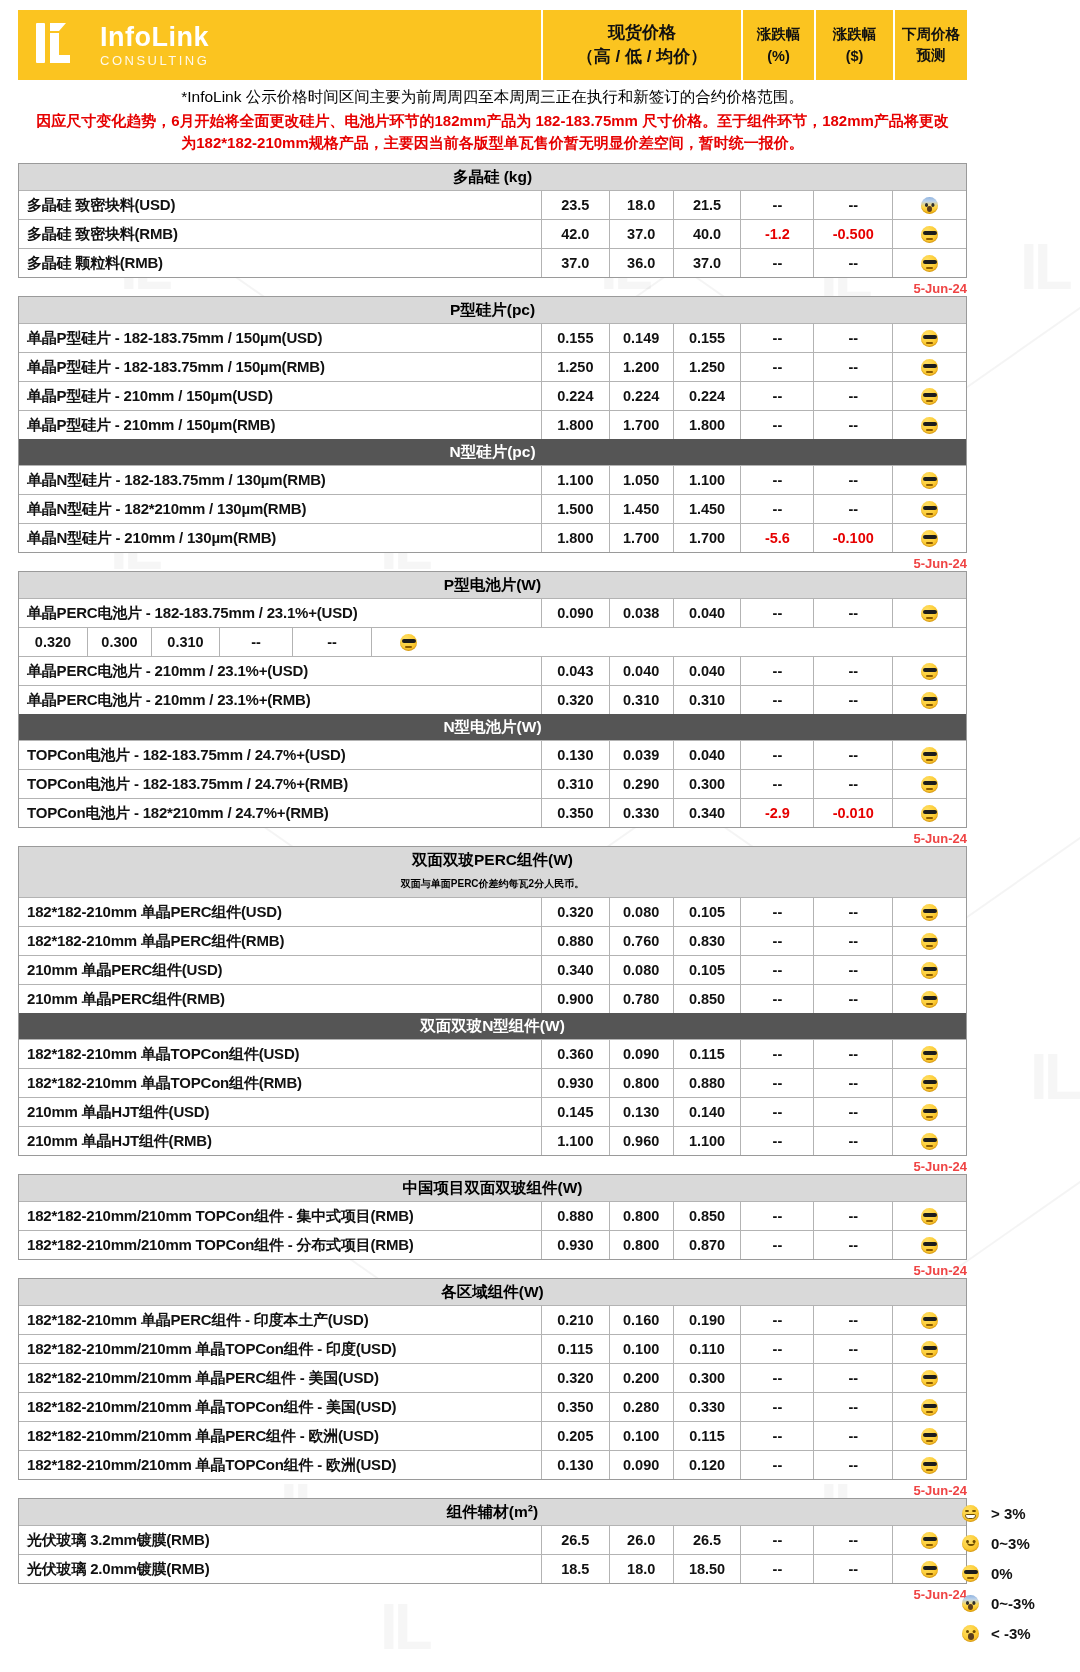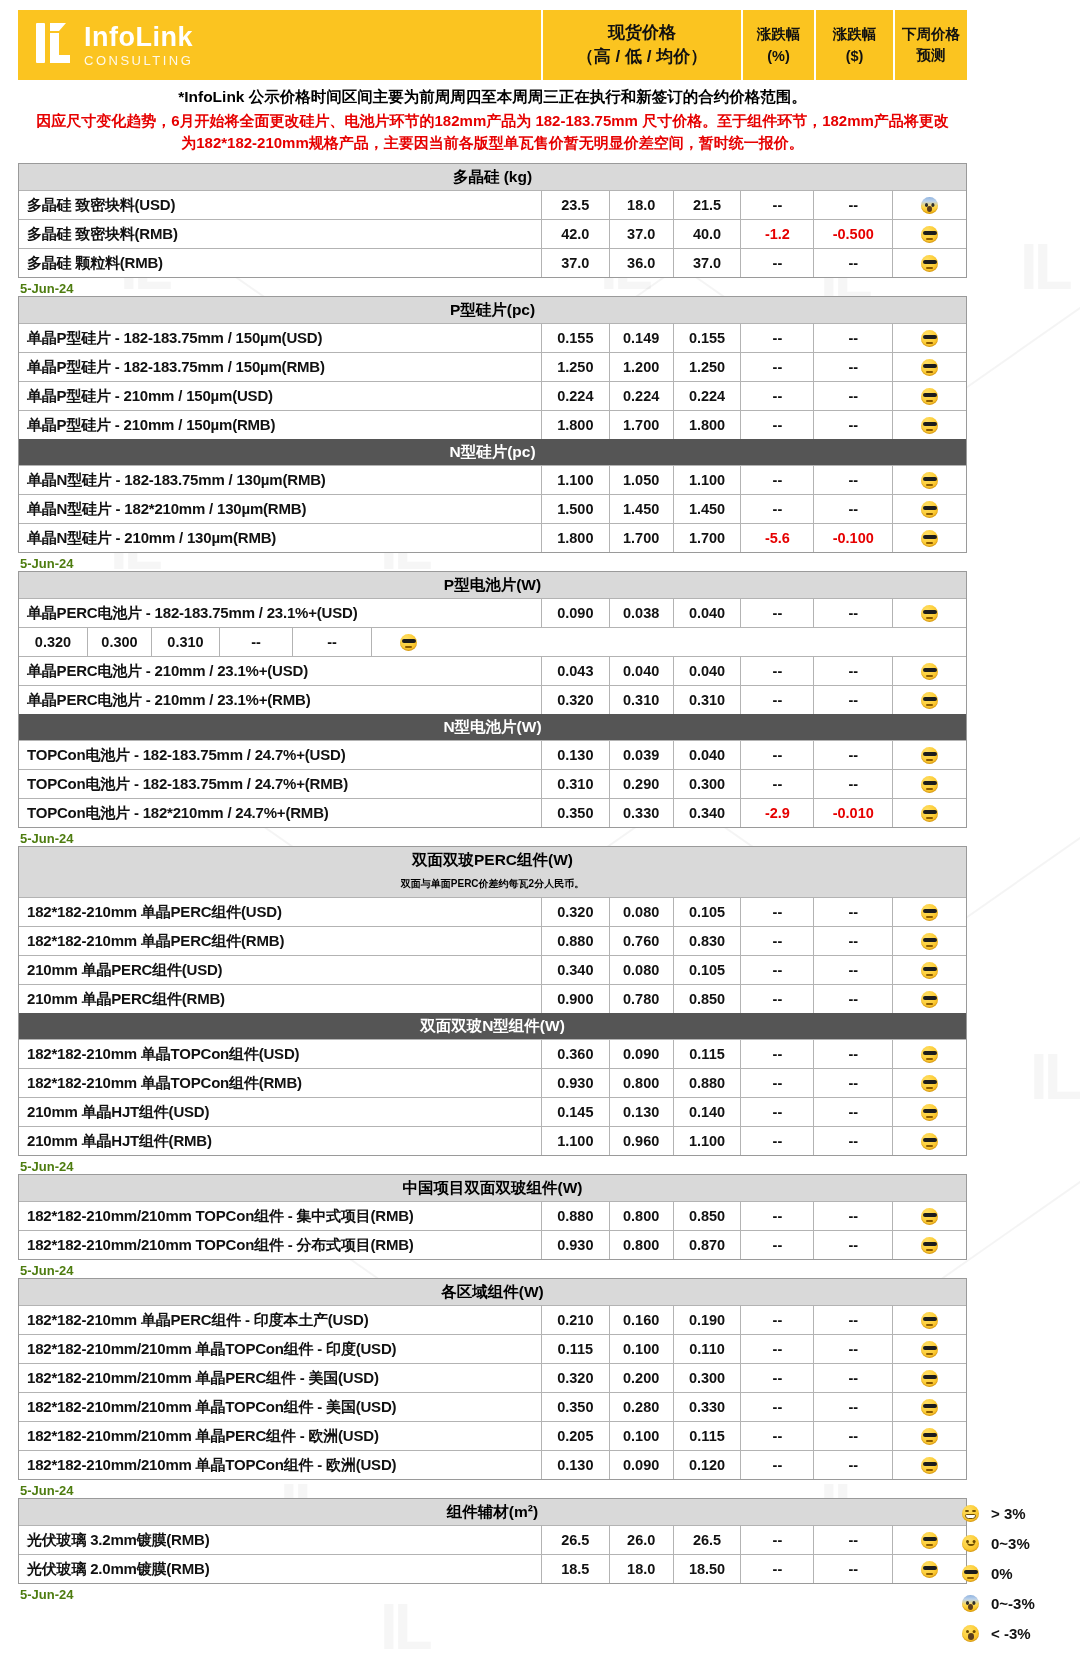--- a/index.html
+++ b/index.html
@@ -9,31 +9,31 @@
   
   .wm-layer{position:absolute;inset:0;pointer-events:none;z-index:0;}
   .wm{position:absolute;font-weight:bold;font-size:64px;color:#8a8a8a;opacity:0.07;letter-spacing:-4px;}
   .wline{position:absolute;width:420px;height:0;border-top:2px solid rgba(0,0,0,0.045);}
 
   
   .main{position:absolute;left:18px;top:10px;width:949px;z-index:1;}
 
   
   .topbar{display:flex;height:70px;background:#FBC420;}
-  .logo-cell{width:523px;display:flex;align-items:center;padding-left:14px;box-sizing:border-box;gap:10px;}
+  .logo-cell{width:523px;display:flex;align-items:center;padding-left:14px;box-sizing:border-box;gap:26px;}
   .logo-text .brand{color:#fff;font-weight:bold;font-size:27px;line-height:28px;letter-spacing:0.5px;}
   .logo-text .sub{color:#fff;font-size:13px;letter-spacing:2.5px;margin-top:2px;opacity:.9;}
   .hcell{border-left:2px solid #fff;display:flex;flex-direction:column;align-items:center;justify-content:center;box-sizing:border-box;font-weight:bold;color:#111;}
   .h-spot{width:200px;font-size:17px;line-height:24px;}
   .h-pct{width:73px;font-size:14.5px;line-height:22px;}
   .h-usd{width:79px;font-size:14.5px;line-height:22px;}
   .h-fc{width:74px;font-size:14.5px;line-height:21px;}
 
   
-  .note-black{margin-top:7px;text-align:center;font-weight:bold;font-size:15.5px;color:#000;line-height:20px;}
+  .note-black{margin-top:7px;text-align:center;font-weight:normal;font-size:15.5px;color:#000;line-height:20px;}
   .note-red{margin-top:3px;text-align:center;font-weight:bold;font-size:15px;color:#E60000;line-height:22px;}
 
   
   .block{margin-top:0;}
   .block:first-of-type{margin-top:9px;}
   .block-table{border:1px solid #9a9a9a;}
   .sec-header{background:#D9D9D9;color:#000;text-align:center;font-weight:bold;}
   .sec-header .sec-title{font-size:15.5px;line-height:26px;}
   .sec-header .sec-sub{font-size:10px;line-height:22px;font-weight:bold;padding-bottom:2px;}
   .sec-header.dark{background:#555555;color:#fff;}
@@ -41,21 +41,21 @@
   .cell{display:flex;align-items:center;justify-content:center;box-sizing:border-box;font-weight:bold;font-size:14.5px;color:#111;background:#fff;}
   .cell + .cell{border-left:1px solid #b3b3b3;}
   .c-name{width:523px;justify-content:flex-start;padding-left:8px;font-size:15px;letter-spacing:-0.2px;}
   .c-high{width:68px;}
   .c-low{width:64px;}
   .c-avg{width:68px;}
   .c-pct{width:73px;}
   .c-usd{width:79px;}
   .c-fc{width:74px;}
   .neg{color:#E60000;}
-  .date-label{margin:3px 0 0 2px;font-size:13px;font-weight:bold;color:#4d7c0f;}
+  .date-label{margin:3px 0 0 2px;font-size:13px;font-weight:bold;color:#ef4444;text-align:right;}
 
   
   .legend{position:absolute;left:962px;top:1498px;width:116px;z-index:1;}
   .legend-item{display:flex;align-items:center;height:30px;gap:12px;}
   .legend-item .lbl{font-weight:bold;font-size:15px;color:#111;white-space:nowrap;}
 
   
   .emo{position:relative;display:inline-block;width:17px;height:17px;border-radius:50%;
        background:radial-gradient(circle at 35% 30%, #ffe066 0%, #fccb33 55%, #f0a812 100%);
        box-shadow:inset 0 -1px 1px rgba(160,100,0,.4);}

